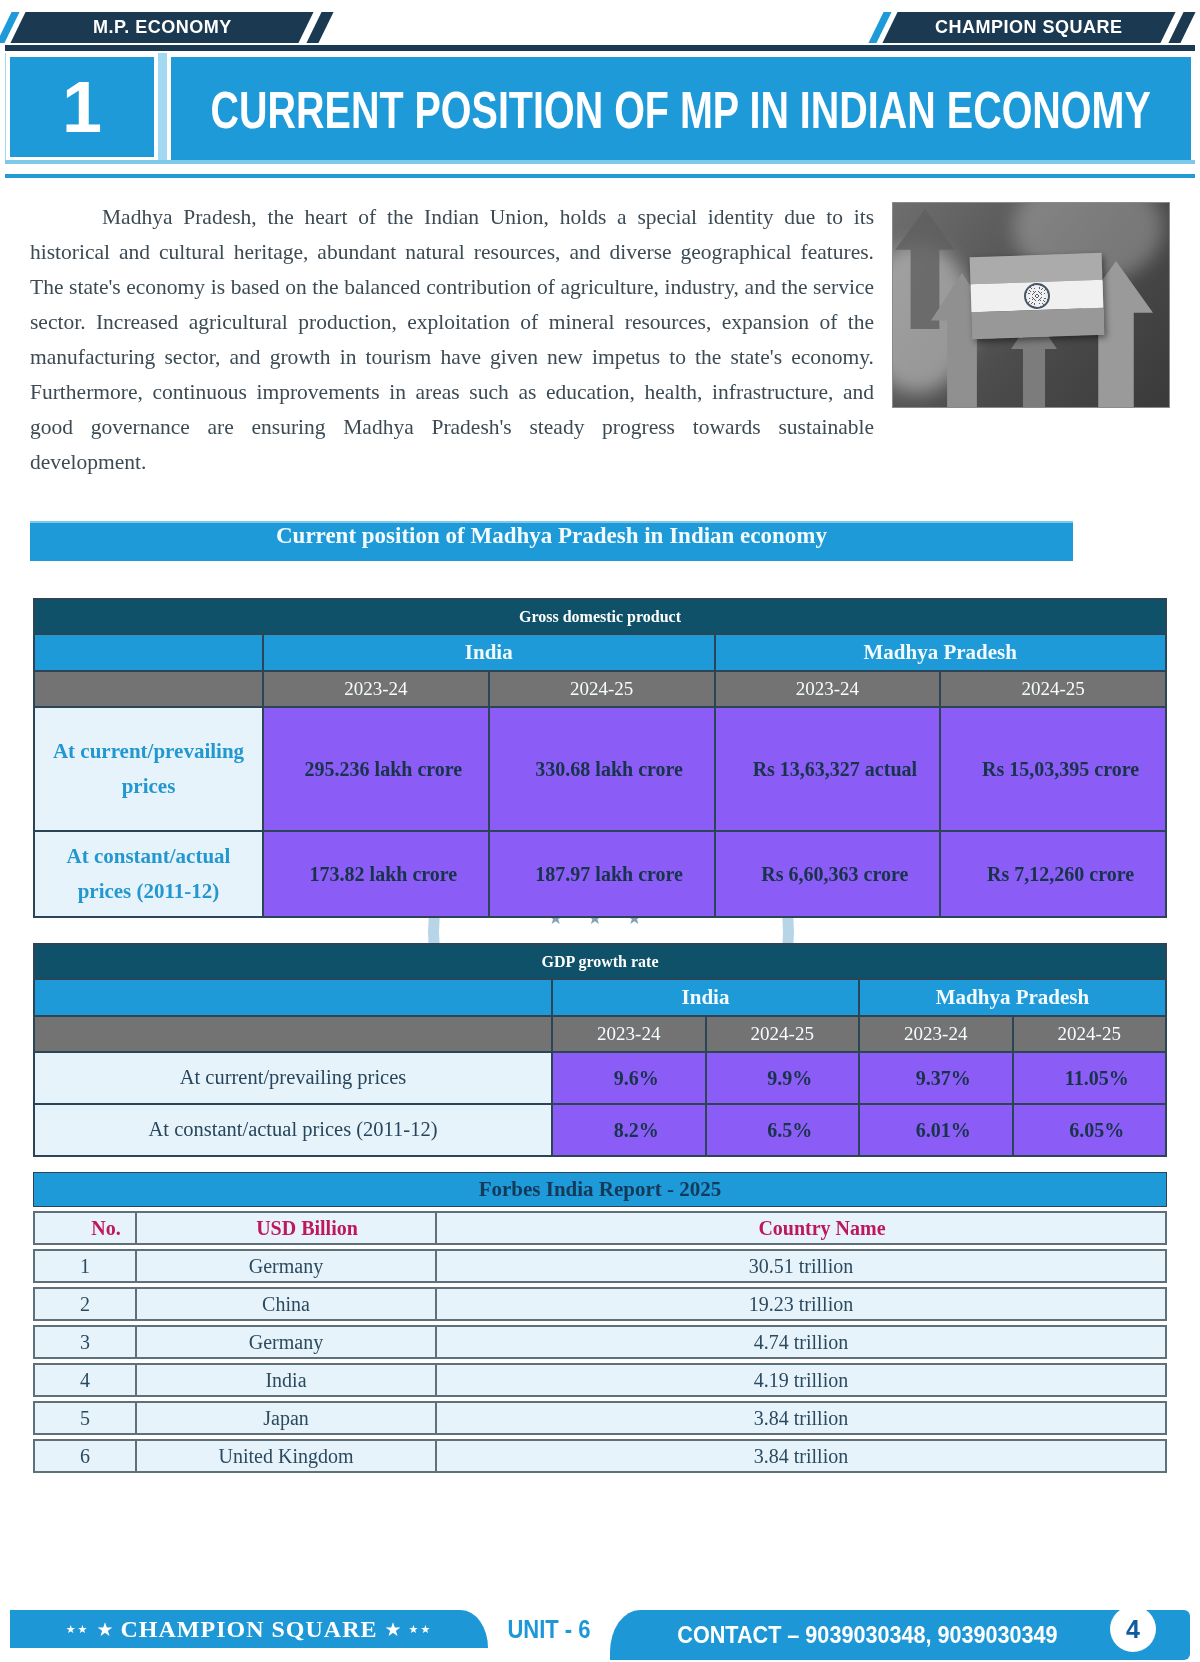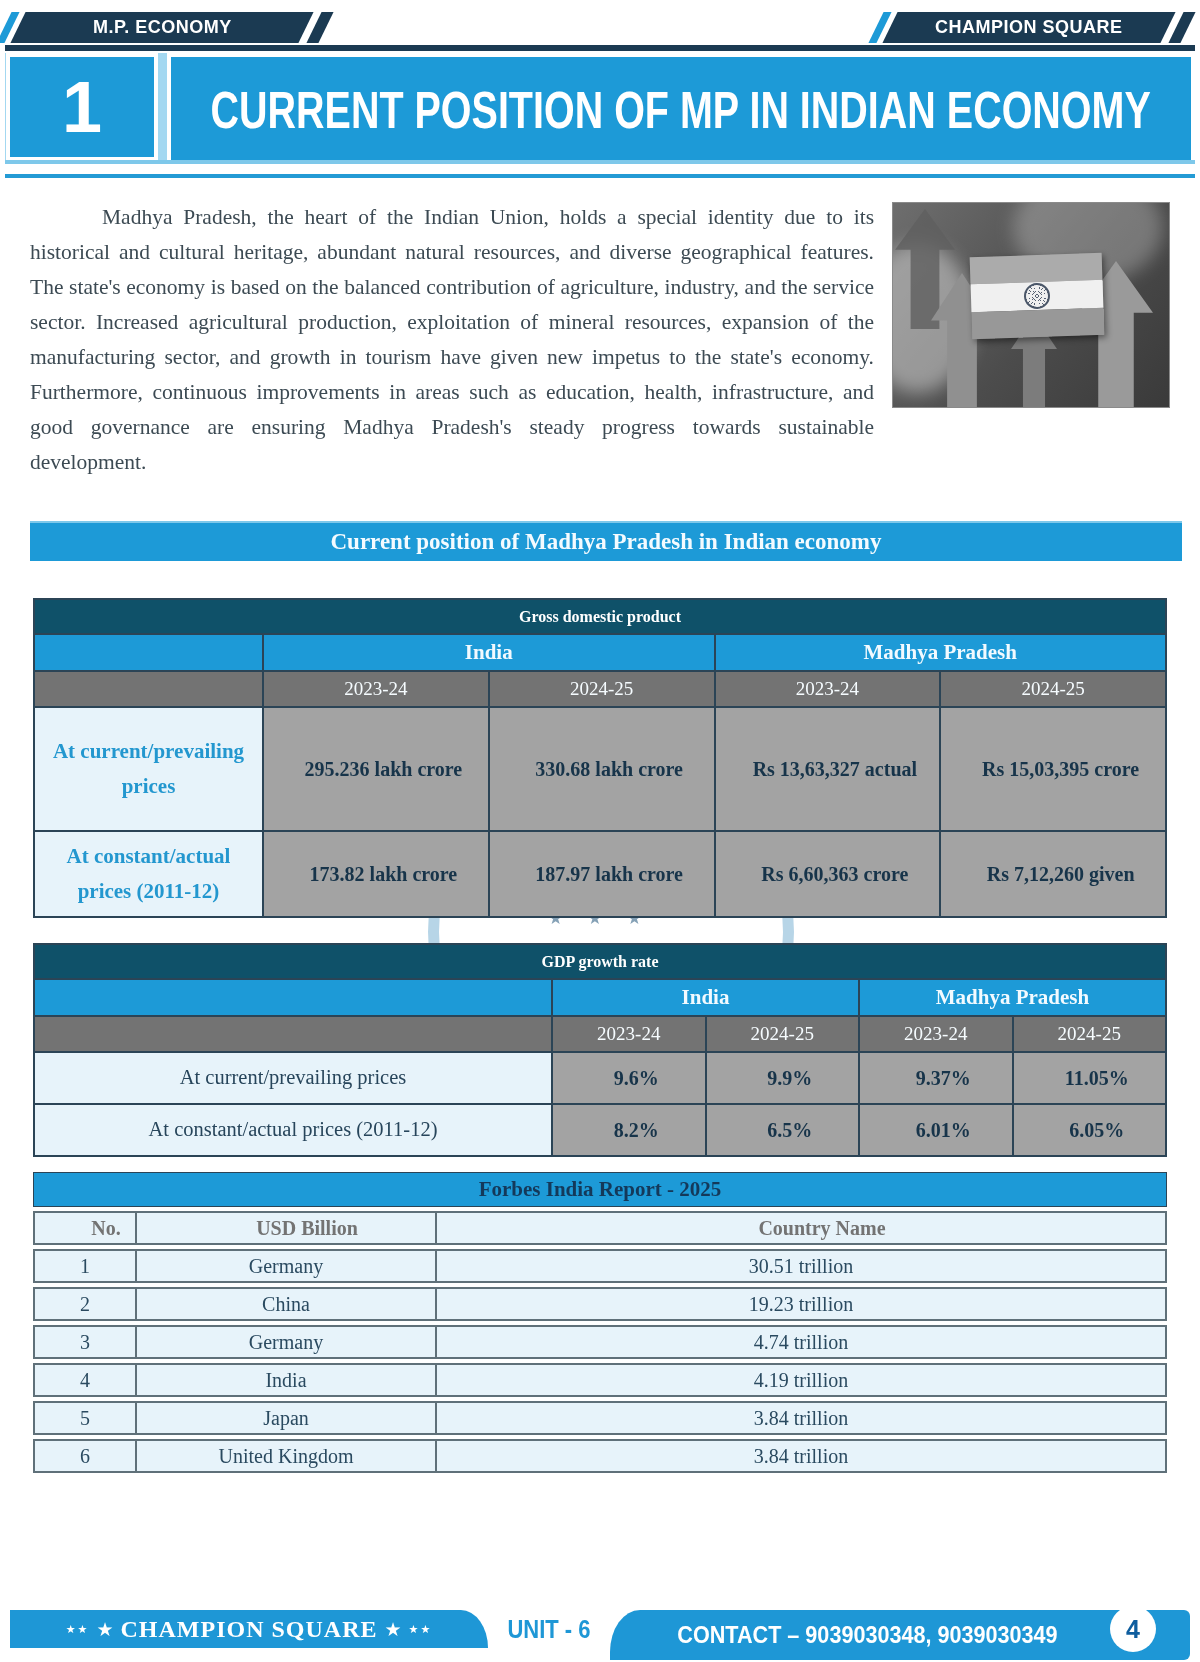--- a/index.html
+++ b/index.html
@@ -47,59 +47,59 @@
   .a4{left:2px;top:6px;width:60px;height:120px;background:#5f5f5f;opacity:.8;}
   .flag{position:absolute;left:78px;top:52px;width:132px;height:82px;transform:rotate(-2deg);
         box-shadow:2px 3px 6px rgba(0,0,0,.45);display:flex;flex-direction:column;}
   .flag .b1{flex:1;background:#ababab;}
   .flag .b2{flex:1;background:#f0f0f0;display:flex;align-items:center;justify-content:center;}
   .flag .b3{flex:1;background:#989898;}
   .chakra{width:22px;height:22px;border-radius:50%;border:2px solid #4a5668;
           background:repeating-conic-gradient(rgba(60,72,92,.85) 0 3deg,transparent 3deg 18deg);}
 
   
-  .section-banner{position:absolute;top:521px;left:30px;width:1152px;height:38px;background:#1d9ad7;
-                  border-top:2px solid #7ec8ea;display:flex;align-items:center;justify-content:center;z-index:2;}
+  .section-banner{position:absolute;top:521px;left:30px;width:1043px;height:38px;background:#1d9ad7;
+                  border-top:2px solid #7ec8ea;display:flex;align-items:flex-start;justify-content:center;z-index:2;}
   .section-banner span{color:#f4fbff;font-weight:bold;font-size:23px;}
 
   
   .watermark{position:absolute;left:428px;top:749px;width:344px;height:344px;border-radius:50%;
              border:11px solid rgba(84,156,198,.42);z-index:0;}
   .wm-stars{position:absolute;left:0;top:908px;width:1200px;text-align:center;color:rgba(32,84,122,.55);
             font-size:17px;letter-spacing:10px;z-index:0;}
 
   
   .tbl{position:absolute;left:33px;width:1134px;z-index:1;}
   .grid{display:grid;gap:2px;background:#2b4456;border:2px solid #2b4456;}
   .cell{display:flex;align-items:center;justify-content:center;text-align:center;}
   .t-title{grid-column:1/-1;background:#0f5169;color:#ffffff;font-weight:bold;font-size:16px;min-height:33px;}
   .t-group{background:#1d9ad7;color:#f2faff;font-weight:bold;font-size:21px;min-height:35px;}
   .t-year{background:#737373;color:#f6fcff;font-weight:normal;font-size:19px;min-height:34px;}
   .t-label{background:#e7f3fa;color:#2397cf;font-weight:bold;font-size:21px;line-height:1.65;padding:6px 14px;}
-  .t-val{background:#a3a3a3;color:#17344a;font-weight:bold;font-size:20px;padding-left:15px;}
+  .t-val{background:#8b5cf6;color:#17344a;font-weight:bold;font-size:20px;padding-left:15px;}
 
   .gdp{top:598px;}
   .gdp .grid{grid-template-columns:227px 1fr 1fr 1fr 1fr;}
   .gdp .r1{min-height:110px;}
   .gdp .r2{min-height:72px;}
 
   .growth{top:943px;}
   .growth .grid{grid-template-columns:516px 1fr 1fr 1fr 1fr;}
   .growth .t-label{color:#27455b;font-weight:normal;font-size:20.5px;}
   .growth .row-c{min-height:38px;}
 
   
   .forbes{top:1172px;}
   .forbes .f-title{height:33px;background:#1d9ad7;border:1px solid #2b4456;display:flex;align-items:center;
                    justify-content:center;color:#14395a;font-weight:bold;font-size:21px;}
   .f-row{display:grid;grid-template-columns:102px 300px 1fr;background:#e7f3fa;border:2px solid #5f7079;
          margin-top:4px;min-height:30px;}
   .f-row .cell{border-right:2px solid #5f7079;color:#2a4a60;font-size:20px;padding:2px 4px;}
   .f-row .cell:last-child{border-right:none;}
-  .f-head .cell{font-weight:bold;color:#737373;margin-left:42px;}
+  .f-head .cell{font-weight:bold;color:#be185d;margin-left:42px;}
 
   
   .footer{position:absolute;top:1610px;left:0;width:1200px;height:38px;
           font-family:"Liberation Sans",sans-serif;}
   .f-left{position:absolute;left:10px;top:0;width:478px;height:38px;background:#1e97d6;
           border-top-right-radius:30px 42px;display:flex;align-items:center;justify-content:center;gap:7px;}
   .f-left .star-sm{color:#fff;font-size:11px;letter-spacing:2px;}
   .f-left .star-bg{color:#fff;font-size:19px;}
   .f-left .brand{color:#fff;font-weight:bold;font-size:24px;letter-spacing:1px;
                  font-family:"Liberation Serif",serif;white-space:nowrap;}
@@ -184,21 +184,21 @@
       <div class="cell t-year">2024-25</div>
       <div class="cell t-label r1">At current/prevailing prices</div>
       <div class="cell t-val r1">295.236 lakh crore</div>
       <div class="cell t-val r1">330.68 lakh crore</div>
       <div class="cell t-val r1">Rs 13,63,327 actual</div>
       <div class="cell t-val r1">Rs 15,03,395 crore</div>
       <div class="cell t-label r2">At constant/actual prices (2011-12)</div>
       <div class="cell t-val r2">173.82 lakh crore</div>
       <div class="cell t-val r2">187.97 lakh crore</div>
       <div class="cell t-val r2">Rs 6,60,363 crore</div>
-      <div class="cell t-val r2">Rs 7,12,260 given</div>
+      <div class="cell t-val r2">Rs 7,12,260 crore</div>
     </div>
   </div>
 
   <div class="tbl growth">
     <div class="grid">
       <div class="cell t-title">GDP growth rate</div>
       <div class="cell t-group"></div>
       <div class="cell t-group" style="grid-column:2/4">India</div>
       <div class="cell t-group" style="grid-column:4/6">Madhya Pradesh</div>
       <div class="cell t-year"></div>

